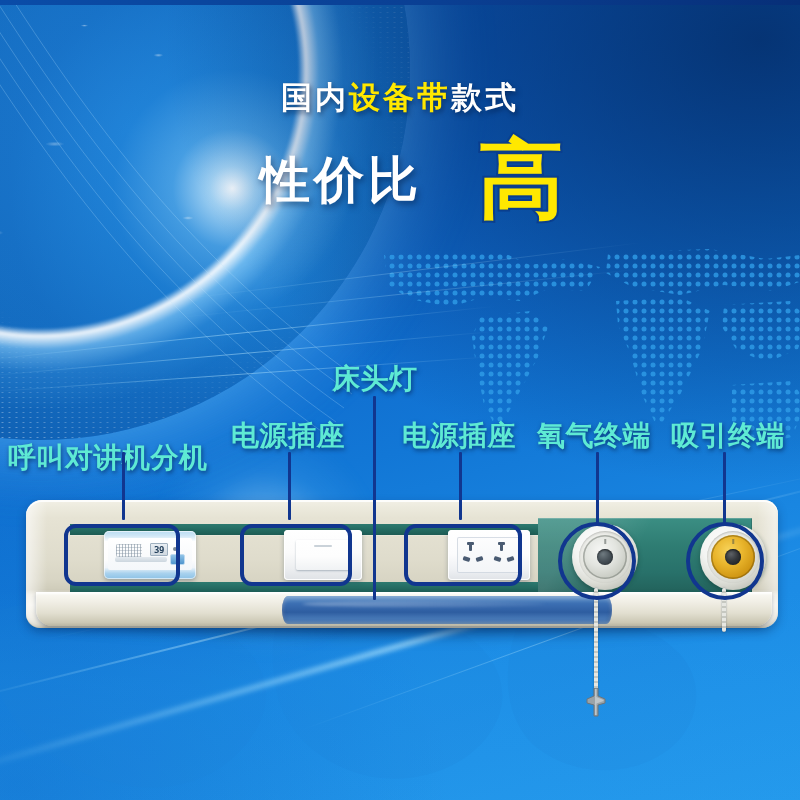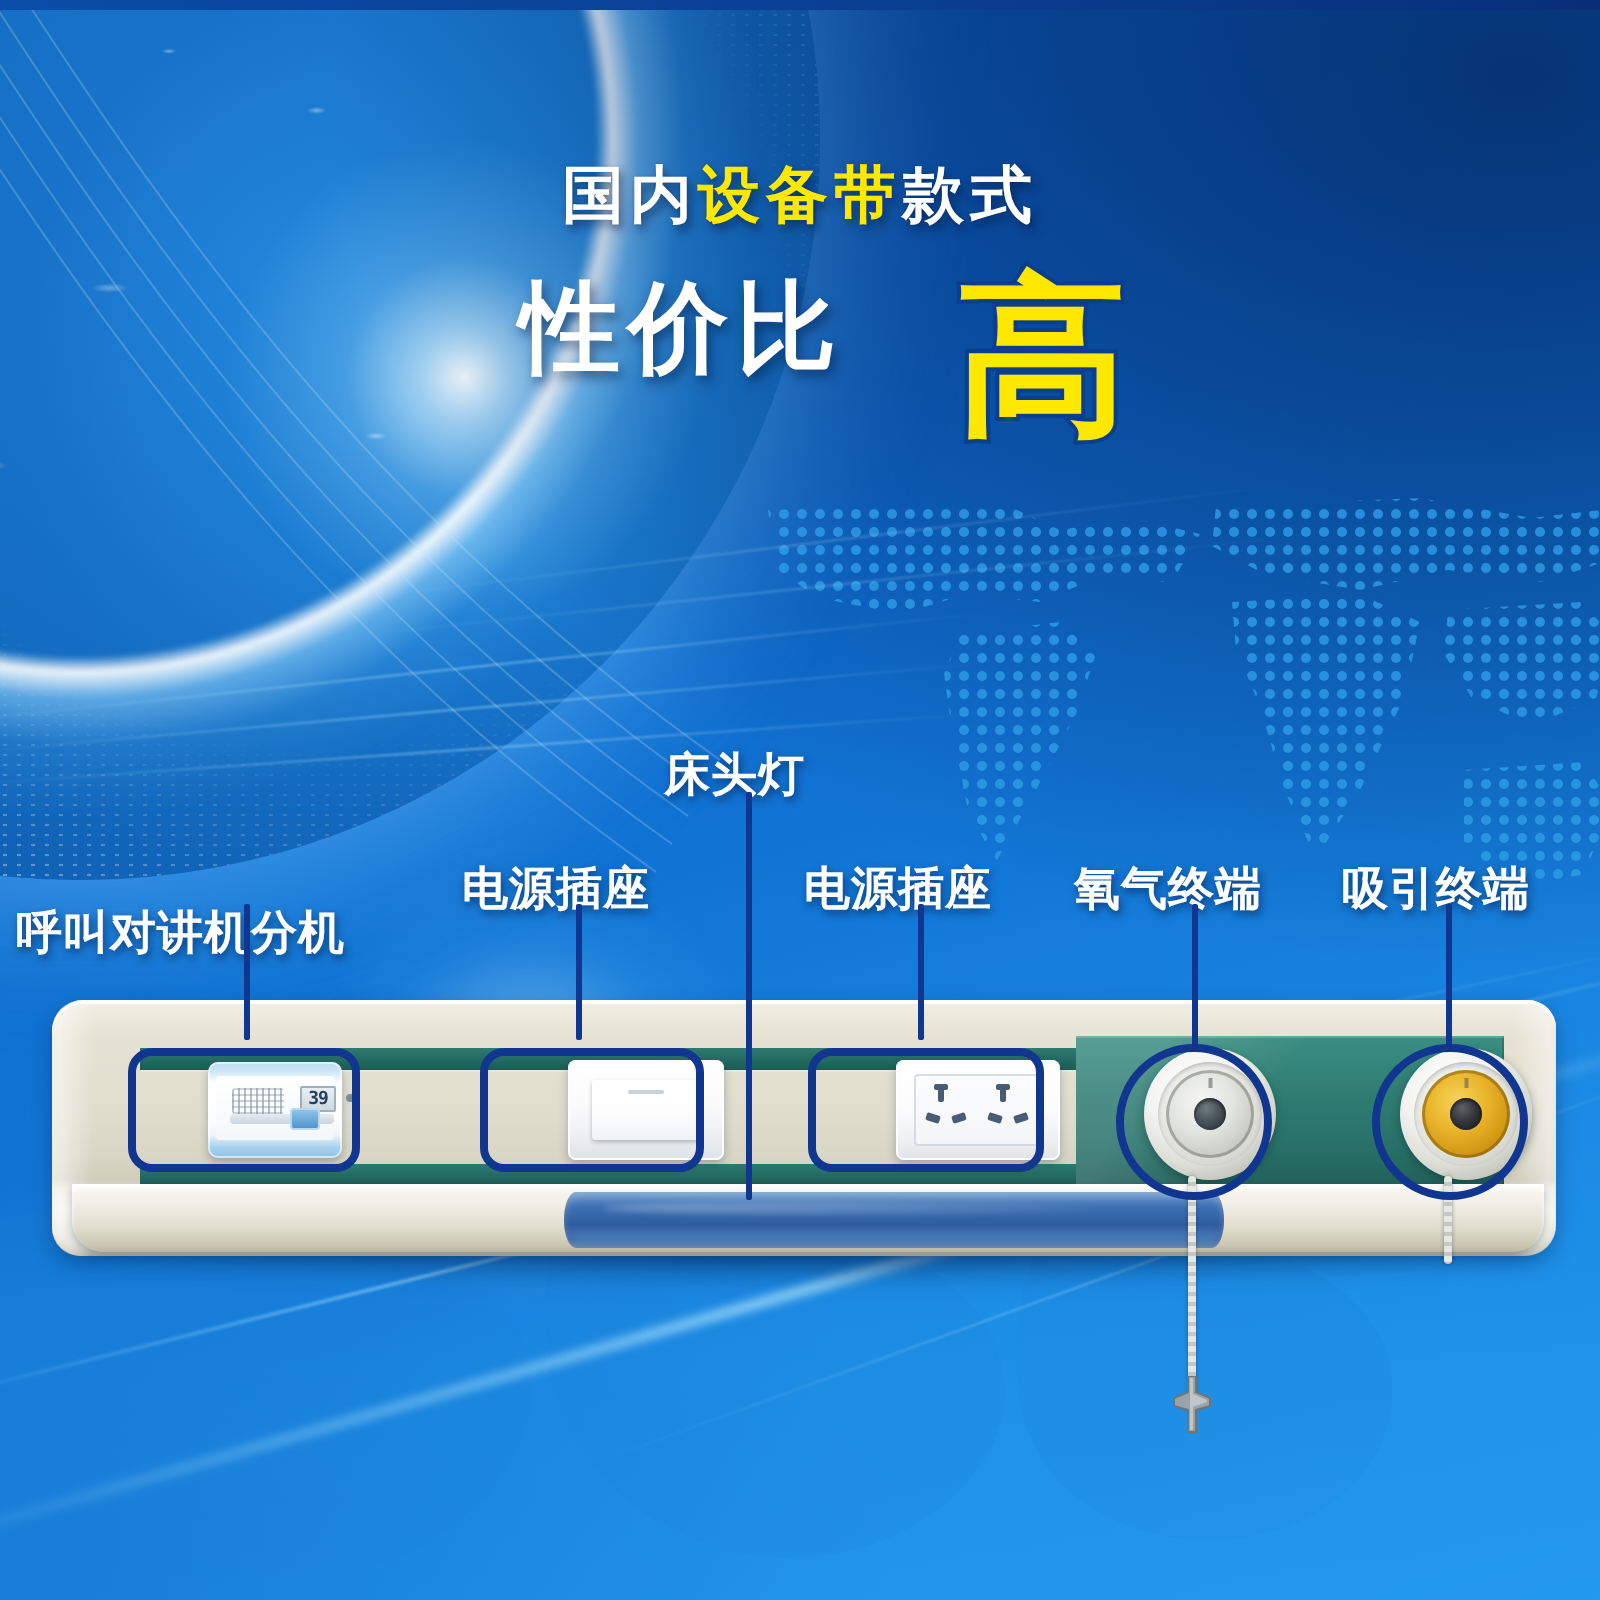--- a/index.html
+++ b/index.html
@@ -116,41 +116,40 @@
     white-space:nowrap;
     text-shadow:
       0 0 1px rgba(0,0,0,.25),
       2px 3px 5px rgba(2,28,70,.55);
   }
   .hl-line1 .w { color:#ffffff; }
   .hl-line1 .y { color:#ffe800; }
 
   .hl-line2row {
     margin-top:26px;
-    display:flex; align-items:flex-start; justify-content:center; gap:56px;margin-left:24px;
+    display:flex; align-items:center; justify-content:center; gap:56px;margin-left:24px;
   }
   .hl-line2 {
     font-size:50px; font-weight:700; color:#ffffff; letter-spacing:4px; line-height:1;
     text-shadow:2px 3px 6px rgba(2,28,70,.55);
   }
   .hl-big {
     font-size:86px; font-weight:700; color:#ffe800; line-height:.95;
     -webkit-text-stroke:4px #0b3f8e;
     paint-order:stroke fill;
     text-shadow:0 0 2px #0b3f8e;
   }
 
   
   .callouts { position:absolute; left:0; top:0; width:800px; height:800px; z-index:7; }
   .callout-label {
     position:absolute;
-    font-size:23px; font-weight:700; color:#ffffff;
+    font-size:28px; font-weight:700; color:#5eead4;
     white-space:nowrap; letter-spacing:.5px;
     text-shadow:1px 2px 4px rgba(3,30,75,.65);
-    margin-top:12px;
   }
   .leader {
     position:absolute; width:3px;
     background:#11368f;
     border-radius:1px;
   }
 
   
   .panel-shadow {
     position:absolute; left:24px; top:618px; width:754px; height:26px;
@@ -234,21 +233,21 @@
     content:""; position:absolute; left:6%; right:20%; top:18%; height:22%;
     background:linear-gradient(90deg, rgba(255,255,255,.30), rgba(255,255,255,.05));
     border-radius:50%; filter:blur(1.5px);
   }
 
   
   .comp { position:absolute; }
 
   
   .intercom {
-    left:78px; top:31px; width:67px; height:48px;
+    left:78px; top:31px; width:92px; height:48px;
     border-radius:5px;
     background:linear-gradient(180deg,#b9dcf2 0%, #cfe7f6 10%, #ffffff 22%, #fdfdfd 60%, #f0f5fa 76%, #a9d2ee 88%, #8dc2e6 100%);
     box-shadow:0 2px 4px rgba(40,60,80,.35), inset 0 0 0 1px rgba(255,255,255,.6);
   }
   .ic-face {
     position:absolute; left:4px; top:7px; right:4px; bottom:9px;
     background:linear-gradient(180deg,#ffffff,#f4f7fa);
     border-radius:2px;
   }
   .ic-speaker {

